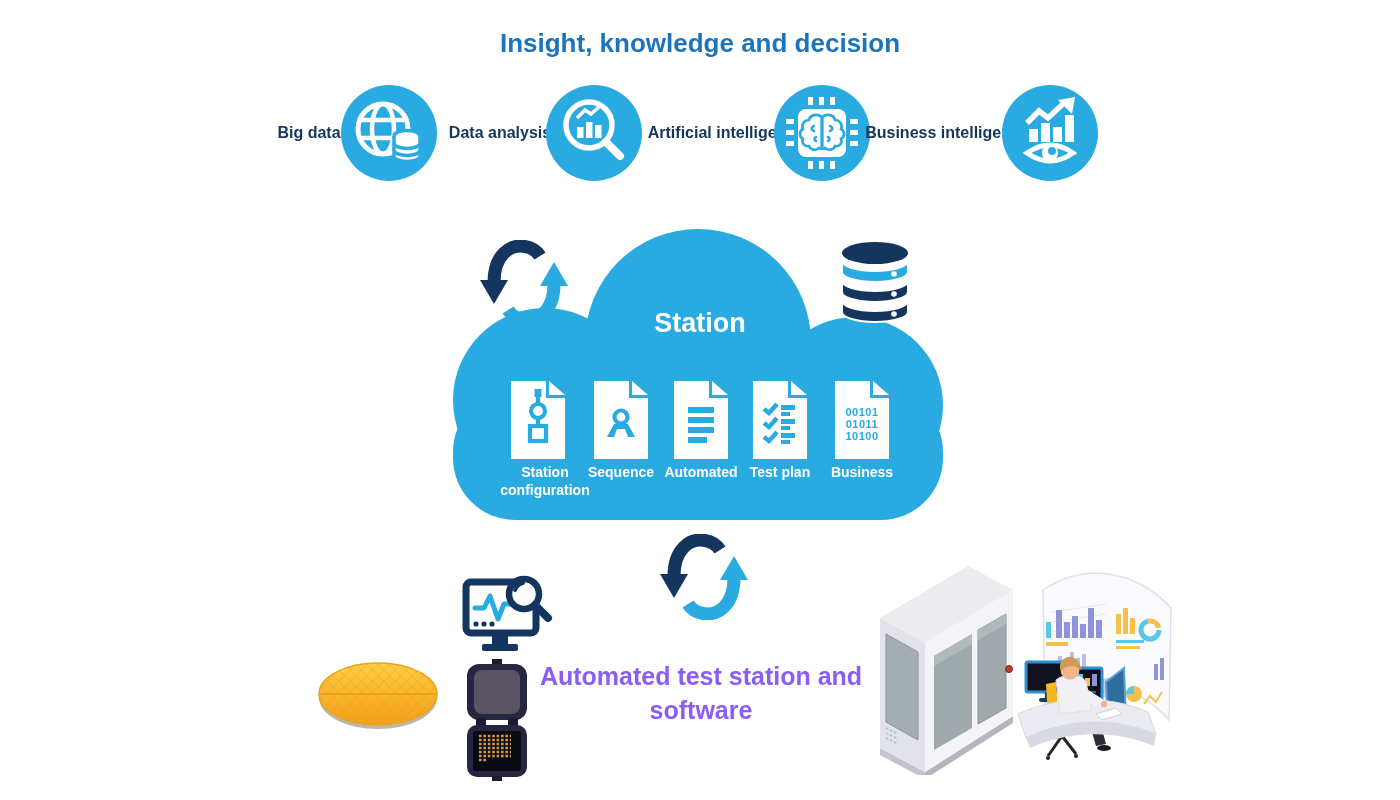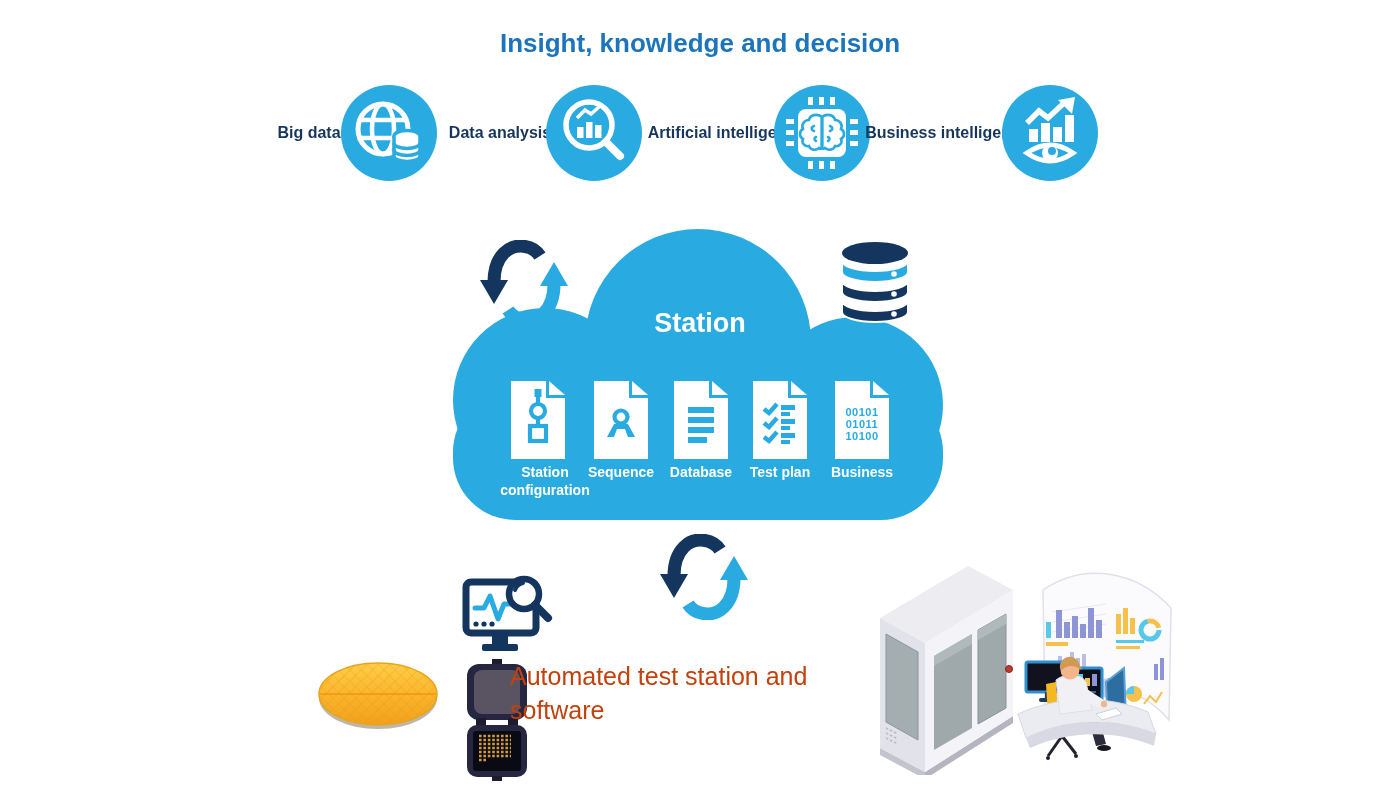--- a/index.html
+++ b/index.html
@@ -4,22 +4,22 @@
 <style>
   html,body{margin:0;padding:0;background:#fff;}
   .canvas{position:relative;width:1400px;height:800px;background:#ffffff;overflow:hidden;
           font-family:"Liberation Sans",sans-serif;}
   .abs{position:absolute;}
   .title{left:0;top:28px;width:1400px;text-align:center;font-size:26px;font-weight:700;color:#1C75BC;}
   .cap-label{width:170px;text-align:center;font-size:16px;font-weight:700;color:#16365C;line-height:1.25;
              top:85px;height:96px;display:flex;align-items:center;justify-content:center;}
   .cloud-title{left:558px;top:308px;width:284px;text-align:center;font-size:27px;font-weight:700;color:#ffffff;}
   .doc-label{width:116px;text-align:center;font-size:14px;font-weight:700;color:#ffffff;line-height:1.25;top:464px;}
-  .bottom-caption{left:510px;top:660px;width:382px;text-align:left;font-size:25px;font-weight:400;
-                  color:#c2410c;line-height:1.35;}
+  .bottom-caption{left:510px;top:660px;width:382px;text-align:center;font-size:25px;font-weight:700;
+                  color:#8b5cf6;line-height:1.35;}
   svg{display:block;}
 </style>
 </head>
 <body>
 
 <div class="canvas">
 
   <div class="abs cap-label" style="left:224px;">Big data</div>
 
   <div class="abs title">Insight, knowledge and decision</div>
@@ -123,21 +123,21 @@
   <svg class="abs" style="left:674px;top:381px;" width="54" height="78" viewBox="0 0 54 78">
     <polygon points="0,0 35,0 35,17 54,17 54,78 0,78" fill="#fff"></polygon>
     <polygon points="38,0 54,14 38,14" fill="#fff"></polygon>
     <g fill="#29ABE2">
       <rect x="14" y="26" width="26" height="6"></rect>
       <rect x="14" y="36" width="26" height="6"></rect>
       <rect x="14" y="46" width="26" height="6"></rect>
       <rect x="14" y="56" width="19" height="6"></rect>
     </g>
   </svg>
-  <div class="abs doc-label" style="left:643px;">Database</div>
+  <div class="abs doc-label" style="left:643px;">Automated</div>
 
   <svg class="abs" style="left:753px;top:381px;" width="54" height="78" viewBox="0 0 54 78">
     <polygon points="0,0 35,0 35,17 54,17 54,78 0,78" fill="#fff"></polygon>
     <polygon points="38,0 54,14 38,14" fill="#fff"></polygon>
     <g stroke="#29ABE2" stroke-width="4.5" fill="none">
       <polyline points="11,28 16,32 24,23"></polyline>
       <polyline points="11,42 16,46 24,37"></polyline>
       <polyline points="11,56 16,60 24,51"></polyline>
     </g>
     <g fill="#29ABE2">

